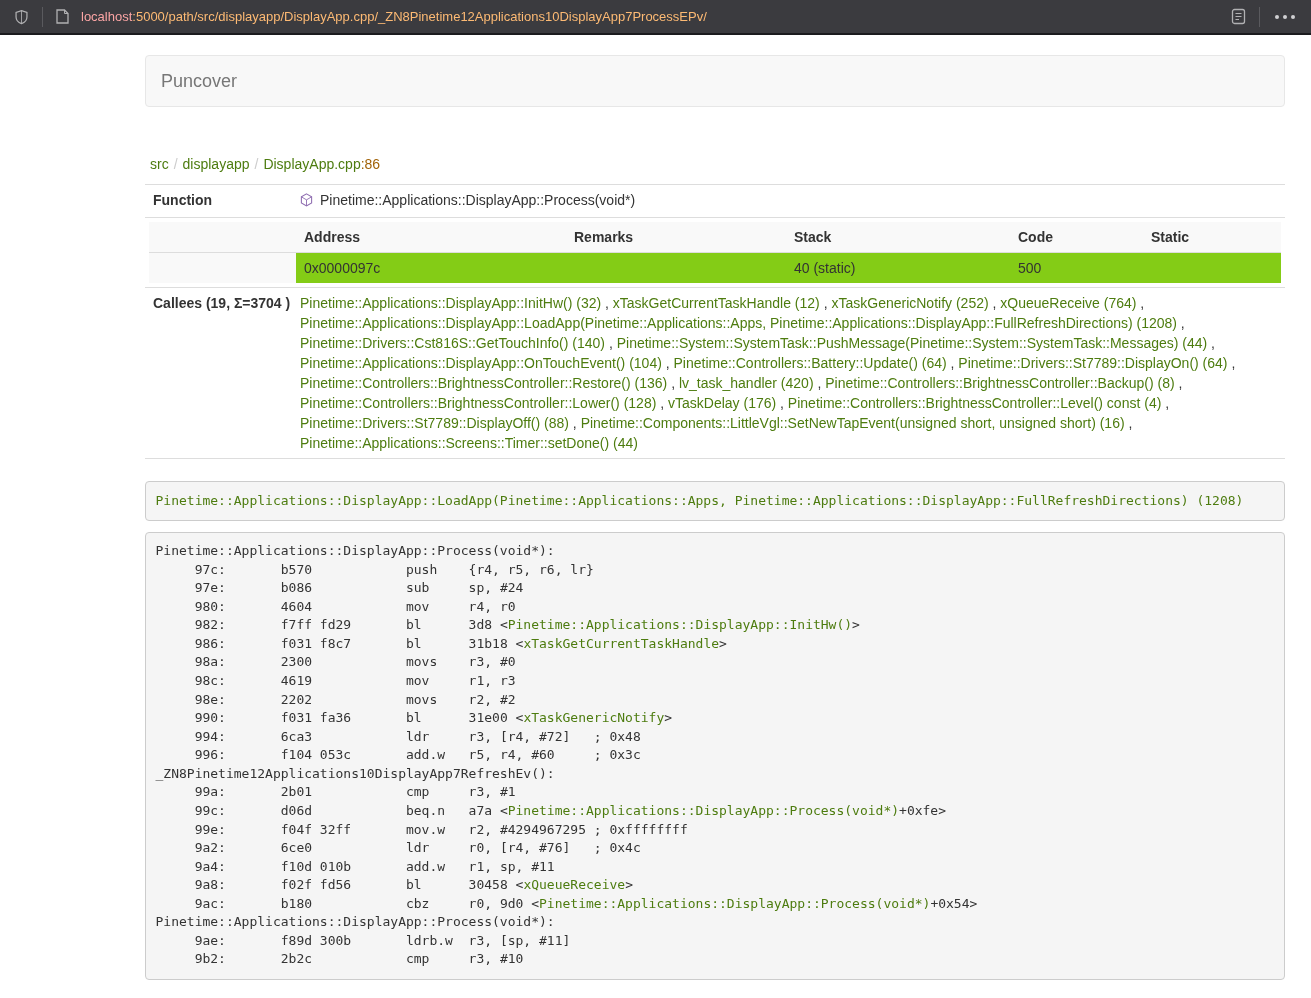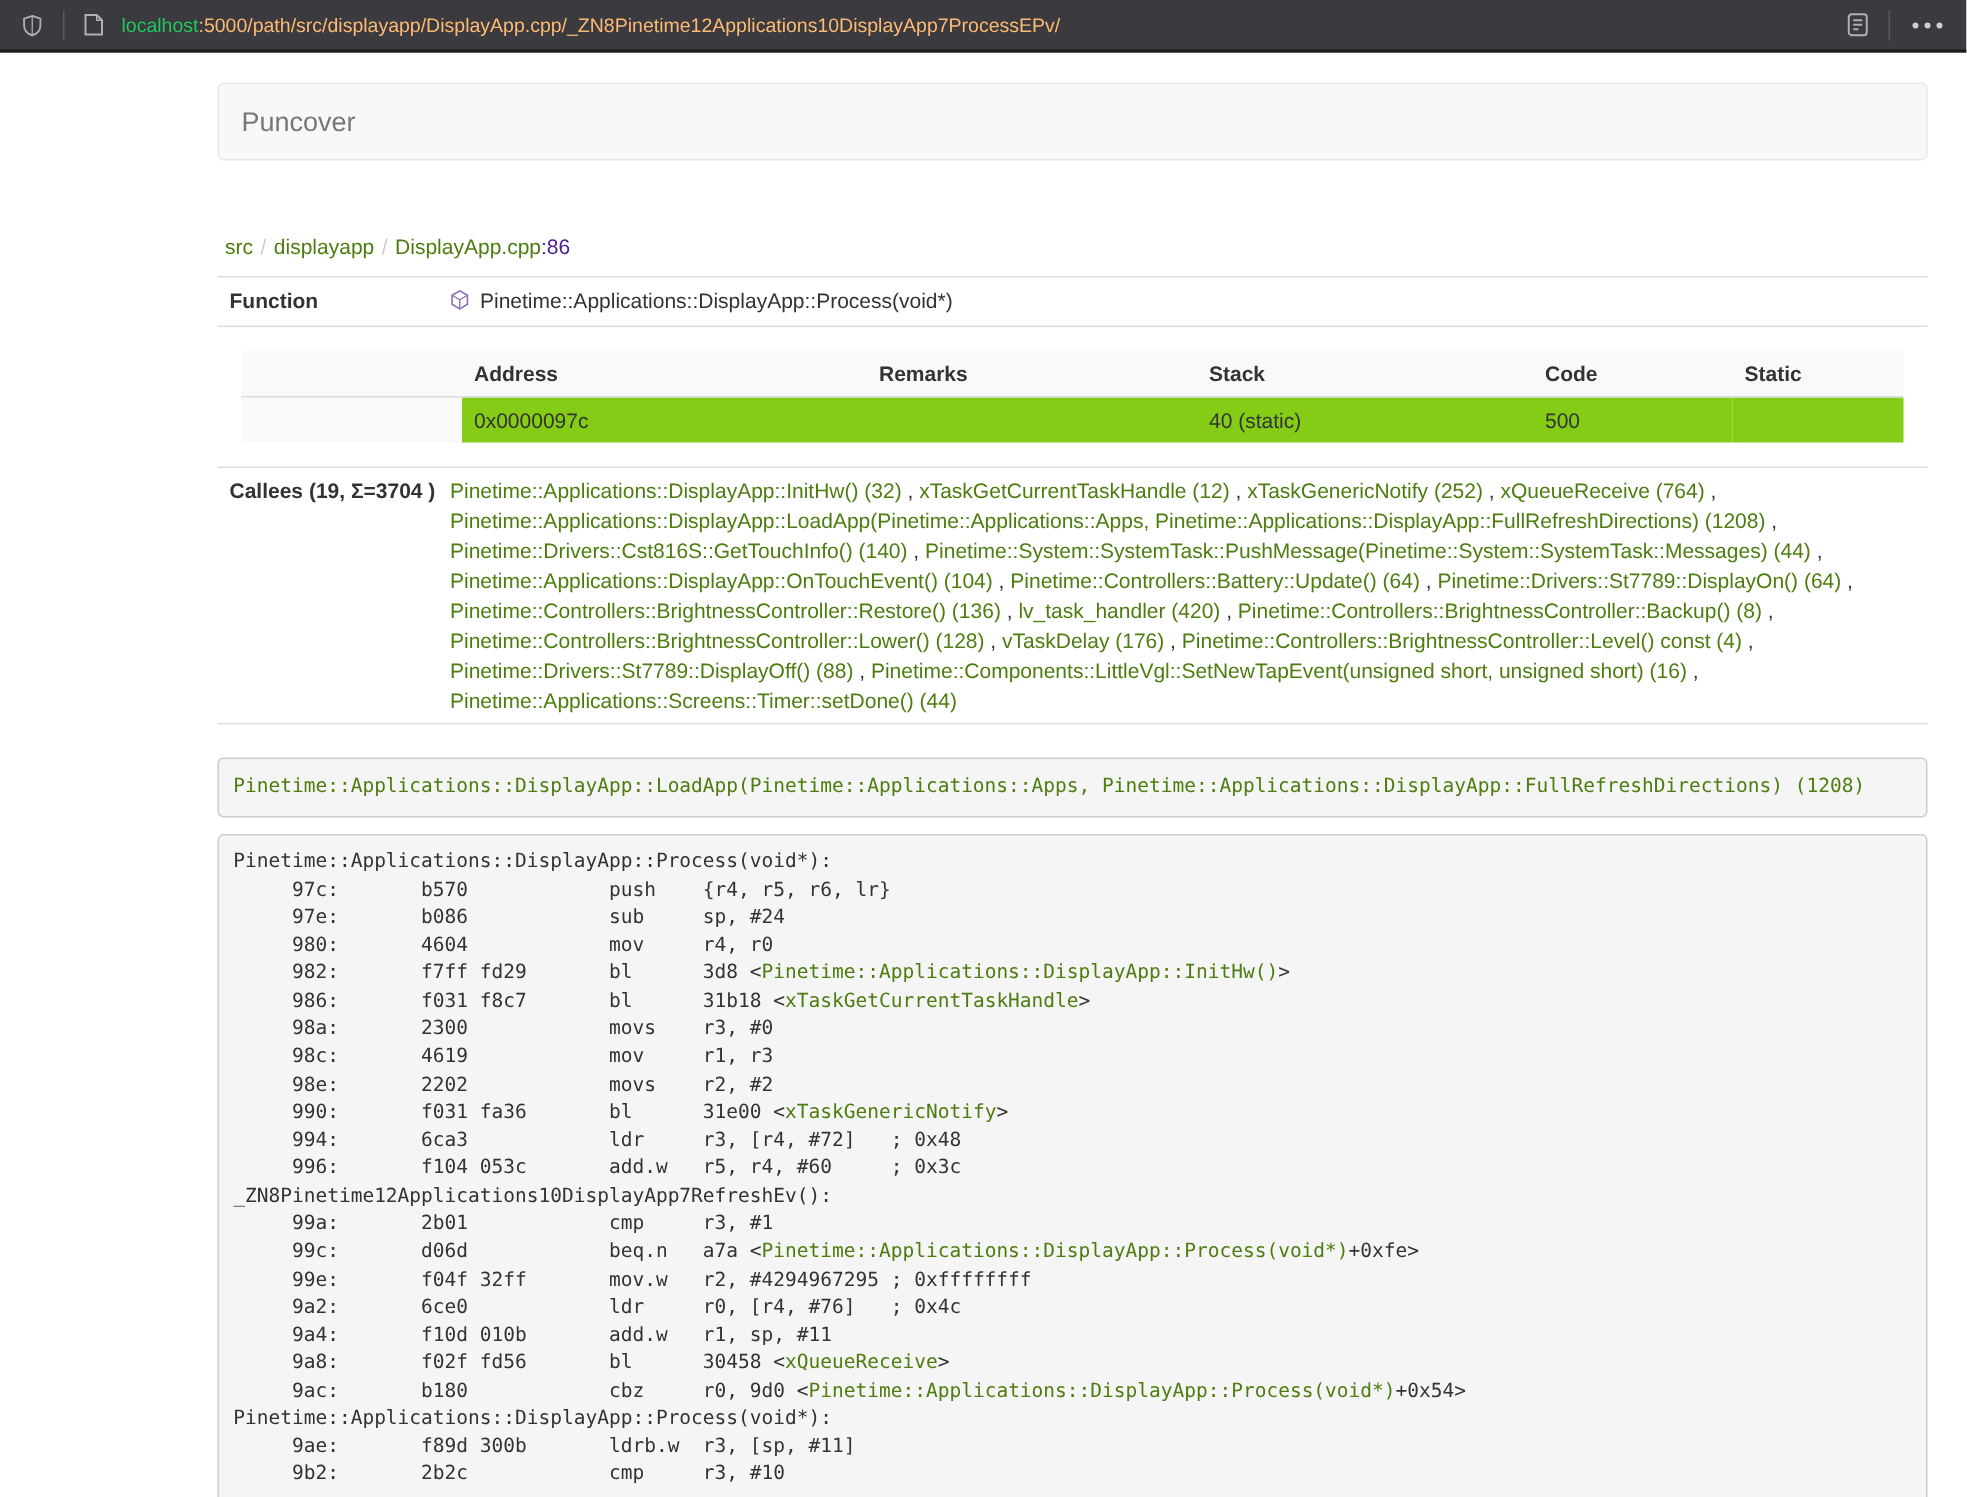--- a/index.html
+++ b/index.html
@@ -11,45 +11,45 @@
   a { color:#4d7c0f; text-decoration:none; cursor:pointer; }
 
   
   .chrome {
     height:35px; background:#3b3b3f; border-bottom:2px solid #1b1b1e;
     display:flex; align-items:center; padding:0 10px; color:#b1b1b3;
   }
   .chrome .vsep { width:1px; height:20px; background:#5a5a5e; margin:0 9px; }
   .chrome svg { display:block; }
   .urlbar { flex:1; display:flex; align-items:center; font-size:13px; margin-left:8px; white-space:nowrap; overflow:hidden; }
-  .url-host { color:#22c55e; }
+  .url-host { color:#fca5a5; }
   .url-rest { color:#fdba74; }
   .menu-dots { display:flex; gap:4px; padding:0 6px; }
   .menu-dots i { width:4px; height:4px; border-radius:50%; background:#cfcfd2; }
   .chrome-btn { padding:4px; border-radius:2px; }
 
   
   .container { width:1140px; margin-left:145px; }
   .navbar {
     margin-top:20px; background:#f8f8f8; border:1px solid #e7e7e7;
     border-radius:4px; padding:15px; height:52px;
   }
   .brand { font-size:18px; line-height:20px; color:#777; }
 
   .breadcrumb { margin:47px 0 10px 5px; line-height:20px; }
   .breadcrumb .sep { color:#ccc; margin:0 5px; }
-  .bc-suffix { color:#4c1d95; }
+  .bc-suffix { color:#a16207; }
 
   table.symbol { width:100%; border-collapse:collapse; table-layout:fixed; border-bottom:1px solid #ddd; }
   table.symbol th, table.symbol td {
     text-align:left; vertical-align:top; padding:5px 8px;
     line-height:20px; border-top:1px solid #ddd; font-weight:normal;
   }
   table.symbol th.rowlabel { font-weight:bold; white-space:nowrap; }
-  td.detail-cell { padding:16px !important; }
+  td.detail-cell { padding:4px !important; }
   table.inner { width:100%; border-collapse:collapse; table-layout:fixed; }
   table.inner th, table.inner td { text-align:left; padding:5px 8px; line-height:20px; }
   table.inner thead tr { background:#f9f9f9; }
   table.inner thead th { font-weight:bold; border-top:none; }
   table.inner tbody td { border-top:1px solid #ddd; background:#84cc16; }
   table.inner tbody td.spacer { background:#f9f9f9; }
 
   .fn-icon { display:inline-block; vertical-align:-2px; margin-right:7px; }
   .callees-cell a { }
 

